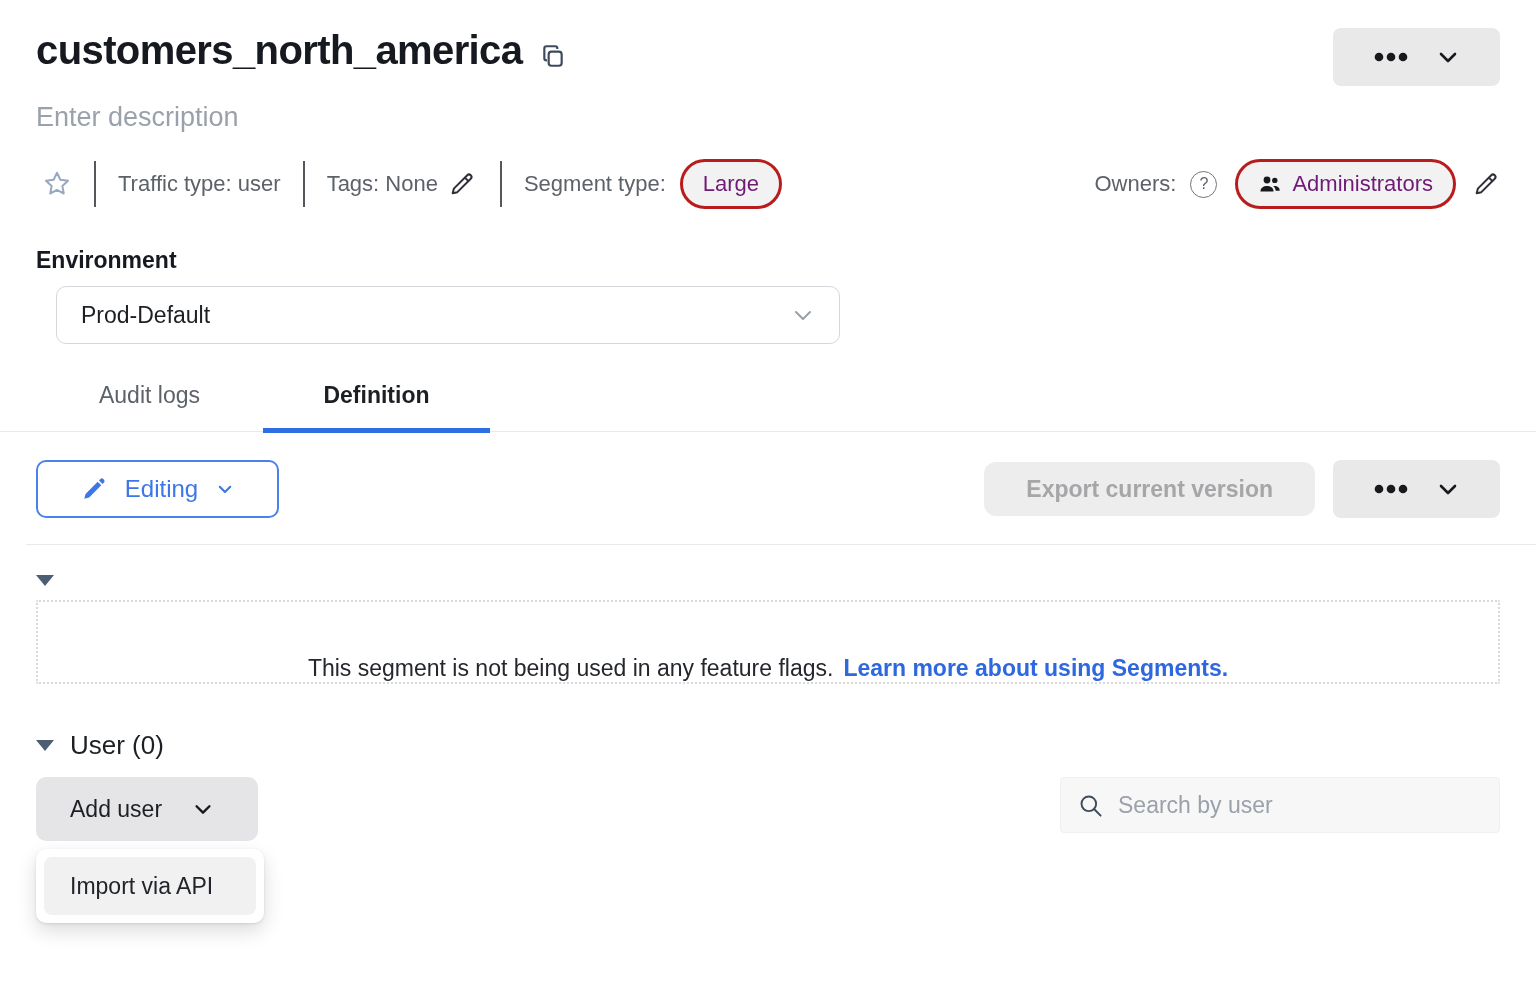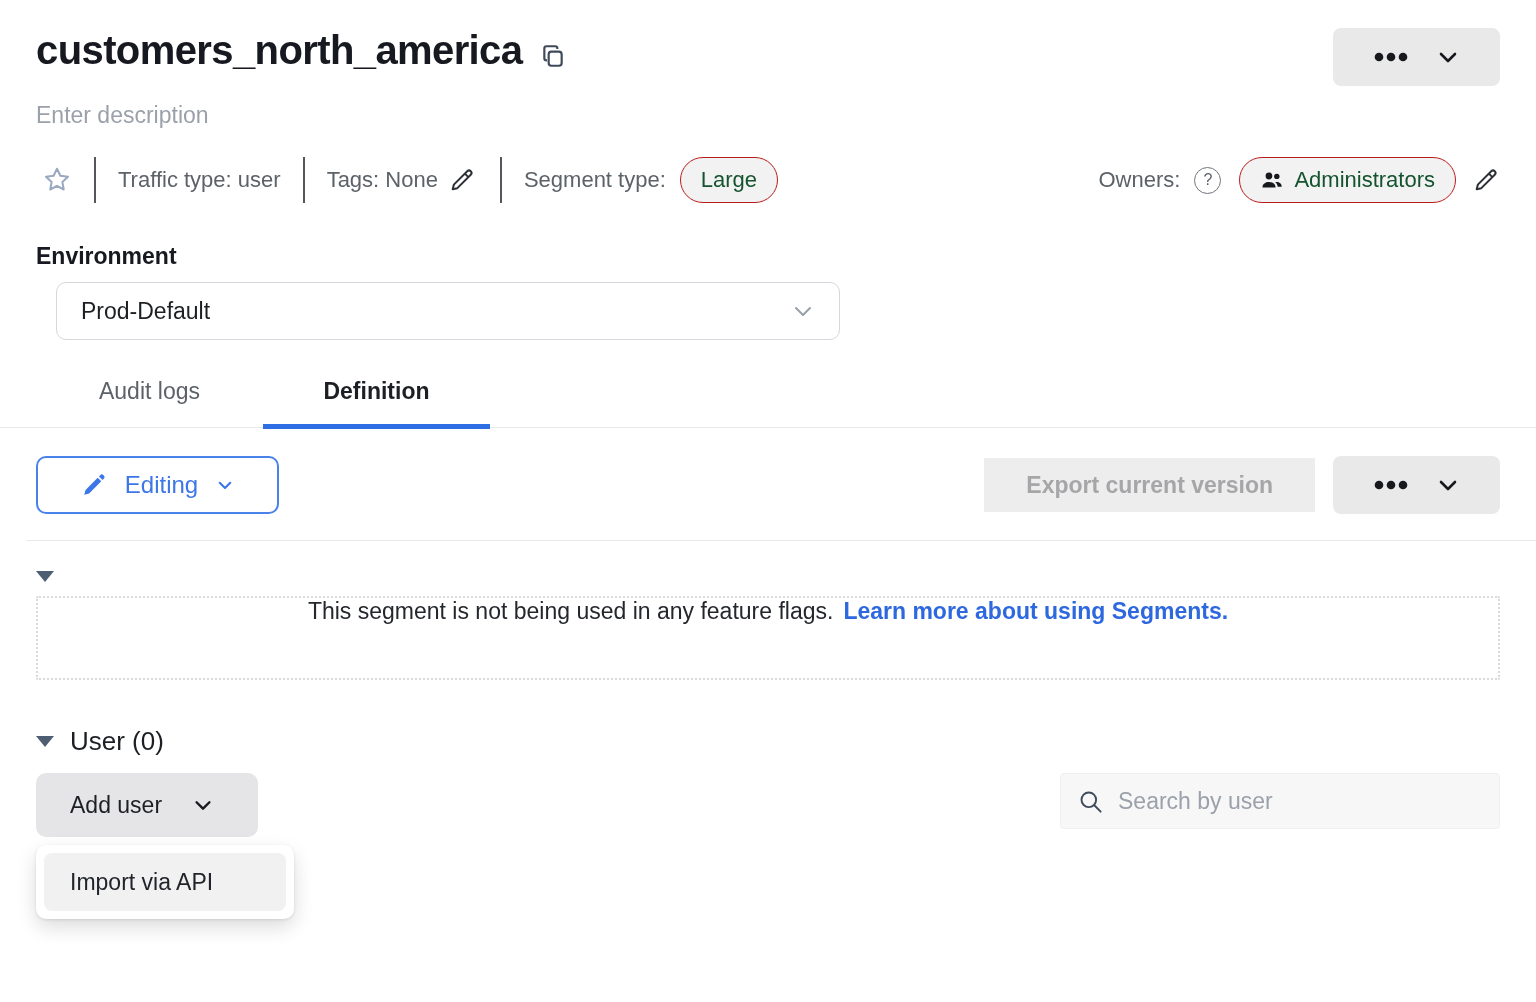--- a/index.html
+++ b/index.html
@@ -9,30 +9,30 @@
 
   
   .header-row { display: flex; justify-content: space-between; align-items: flex-start; padding-top: 28px; }
   .title-wrap { display: flex; align-items: center; gap: 18px; }
   h1.title { margin: 0; font-size: 40px; font-weight: 700; letter-spacing: -0.6px; color: #16191f; }
   .icon-copy { margin-top: 10px; display: inline-flex; cursor: pointer; }
 
   .more-btn { width: 167px; height: 58px; background: #e9e9ea; border: none; border-radius: 8px;
               display: flex; align-items: center; justify-content: center; gap: 28px; cursor: pointer; }
 
-  .description { margin-top: 16px; font-size: 23px; color: #9ba1aa; cursor: text; }
+  .description { margin-top: 16px; font-size: 27px; color: #9ba1aa; cursor: text; }
 
   
   .meta-row { margin-top: 26px; display: flex; align-items: center; height: 50px; }
   .vdiv { width: 2px; height: 46px; background: #54575c; flex: none; }
   .meta-text { font-size: 22px; color: #5d6269; margin: 12px 22px; white-space: nowrap; }
   .icon-btn { display: inline-flex; align-items: center; cursor: pointer; }
   .star-wrap { margin: 0 22px 0 6px; display: inline-flex; cursor: pointer; }
-  .pill { background: #f2f2f3; border: 1px solid #b91c1c; border-radius: 999px; padding: 9px 20px;
-          font-size: 22px; color: #14532d; display: inline-flex; align-items: center; gap: 10px; white-space: nowrap; }
+  .pill { background: #f2f2f3; border: 3px solid #b91c1c; border-radius: 999px; padding: 9px 20px;
+          font-size: 22px; color: #701a75; display: inline-flex; align-items: center; gap: 10px; white-space: nowrap; }
   .pill.seg { margin-left: 6px; }
   .owners-group { margin-left: auto; display: flex; align-items: center; }
   .owners-group .meta-text { margin: 0 14px 0 0; }
   .qmark { width: 27px; height: 27px; border: 1.7px solid #70757c; border-radius: 50%; color: #5d6269;
            font-size: 16px; display: inline-flex; align-items: center; justify-content: center; margin-right: 18px; cursor: pointer; }
   .owners-group .pill { cursor: pointer; }
   .owners-group .icon-btn { margin-left: 16px; }
 
   
   .env-label { margin-top: 38px; font-size: 23px; font-weight: 700; color: #16191f; }
@@ -50,43 +50,43 @@
                        background: #2f6fe4; }
 
   
   .toolbar { margin-top: 28px; display: flex; justify-content: space-between; align-items: center; }
   .editing-btn { width: 243px; height: 58px; border: 2px solid #4a82ec; border-radius: 10px; background: #fff;
                  color: #3d76e8; font-size: 24px; display: flex; align-items: center; justify-content: center;
                  gap: 18px; cursor: pointer; font-family: inherit; }
   .editing-btn .chev { color: #3d76e8; }
   .toolbar-right { display: flex; align-items: center; gap: 18px; }
   .export-btn { height: 54px; padding: 12px 42px; background: #ededee; color: #a6a6a8; font-size: 23px;
-                font-weight: 700; border: none; border-radius: 0; cursor: default; font-family: inherit; }
+                font-weight: 700; border: none; border-radius: 12px; cursor: default; font-family: inherit; }
 
   .divider { border: none; height: 1px; background: #e8e9ea; margin: 26px -36px 0 -10px; }
 
   
   .section-heading { margin-top: 30px; display: flex; align-items: center; gap: 16px; font-size: 26px;
                      color: #1c1f23; cursor: pointer; width: max-content; }
   .tri { width: 0; height: 0; border-left: 9px solid transparent; border-right: 9px solid transparent;
          border-top: 11px solid #4d5d72; flex: none; }
   .dotted-box { margin-top: 14px; height: 84px; border: 2px dotted #d9dadb; border-radius: 2px;
-                display: flex; align-items: flex-start; justify-content: center; gap: 10px; font-size: 23px; }
+                display: flex; align-items: flex-end; justify-content: center; gap: 10px; font-size: 23px; }
   .empty-text { color: #24272c; }
   .link { color: #2e68df; font-weight: 700; cursor: pointer; text-decoration: none; }
 
   .section-heading.user { margin-top: 46px; }
 
   
   .user-row { margin-top: 16px; display: flex; justify-content: space-between; align-items: flex-start; }
   .add-user-wrap { position: relative; }
   .add-user-btn { width: 222px; height: 64px; background: #e5e5e7; border: none; border-radius: 10px;
                   font-size: 23px; color: #1c1f23; display: flex; align-items: center; padding: 0 0 0 34px;
                   gap: 30px; cursor: pointer; font-family: inherit; }
-  .menu { position: absolute; top: calc(100% + 8px); left: 0; width: 258px; background: #fff;
+  .menu { position: absolute; top: calc(100% + 8px); left: 0; width: 228px; background: #fff;
           border-radius: 10px; box-shadow: 0 1px 3px rgba(0,0,0,0.10), 0 8px 20px rgba(0,0,0,0.14);
           padding: 8px; z-index: 5; }
   .menu-item { background: #f1f1f2; border-radius: 8px; height: 58px; display: flex; align-items: center;
                padding-left: 26px; font-size: 23px; color: #212429; cursor: pointer; }
 
   .search { width: 440px; height: 56px; background: #f7f7f8; border: 1px solid #f0f0f1; border-radius: 4px;
             display: flex; align-items: center; padding: 0 16px; gap: 12px; }
   .search input { border: none; background: transparent; outline: none; font-size: 23px; color: #1c1f23;
                   width: 100%; font-family: inherit; }
   .search input::placeholder { color: #9ba1aa; }

